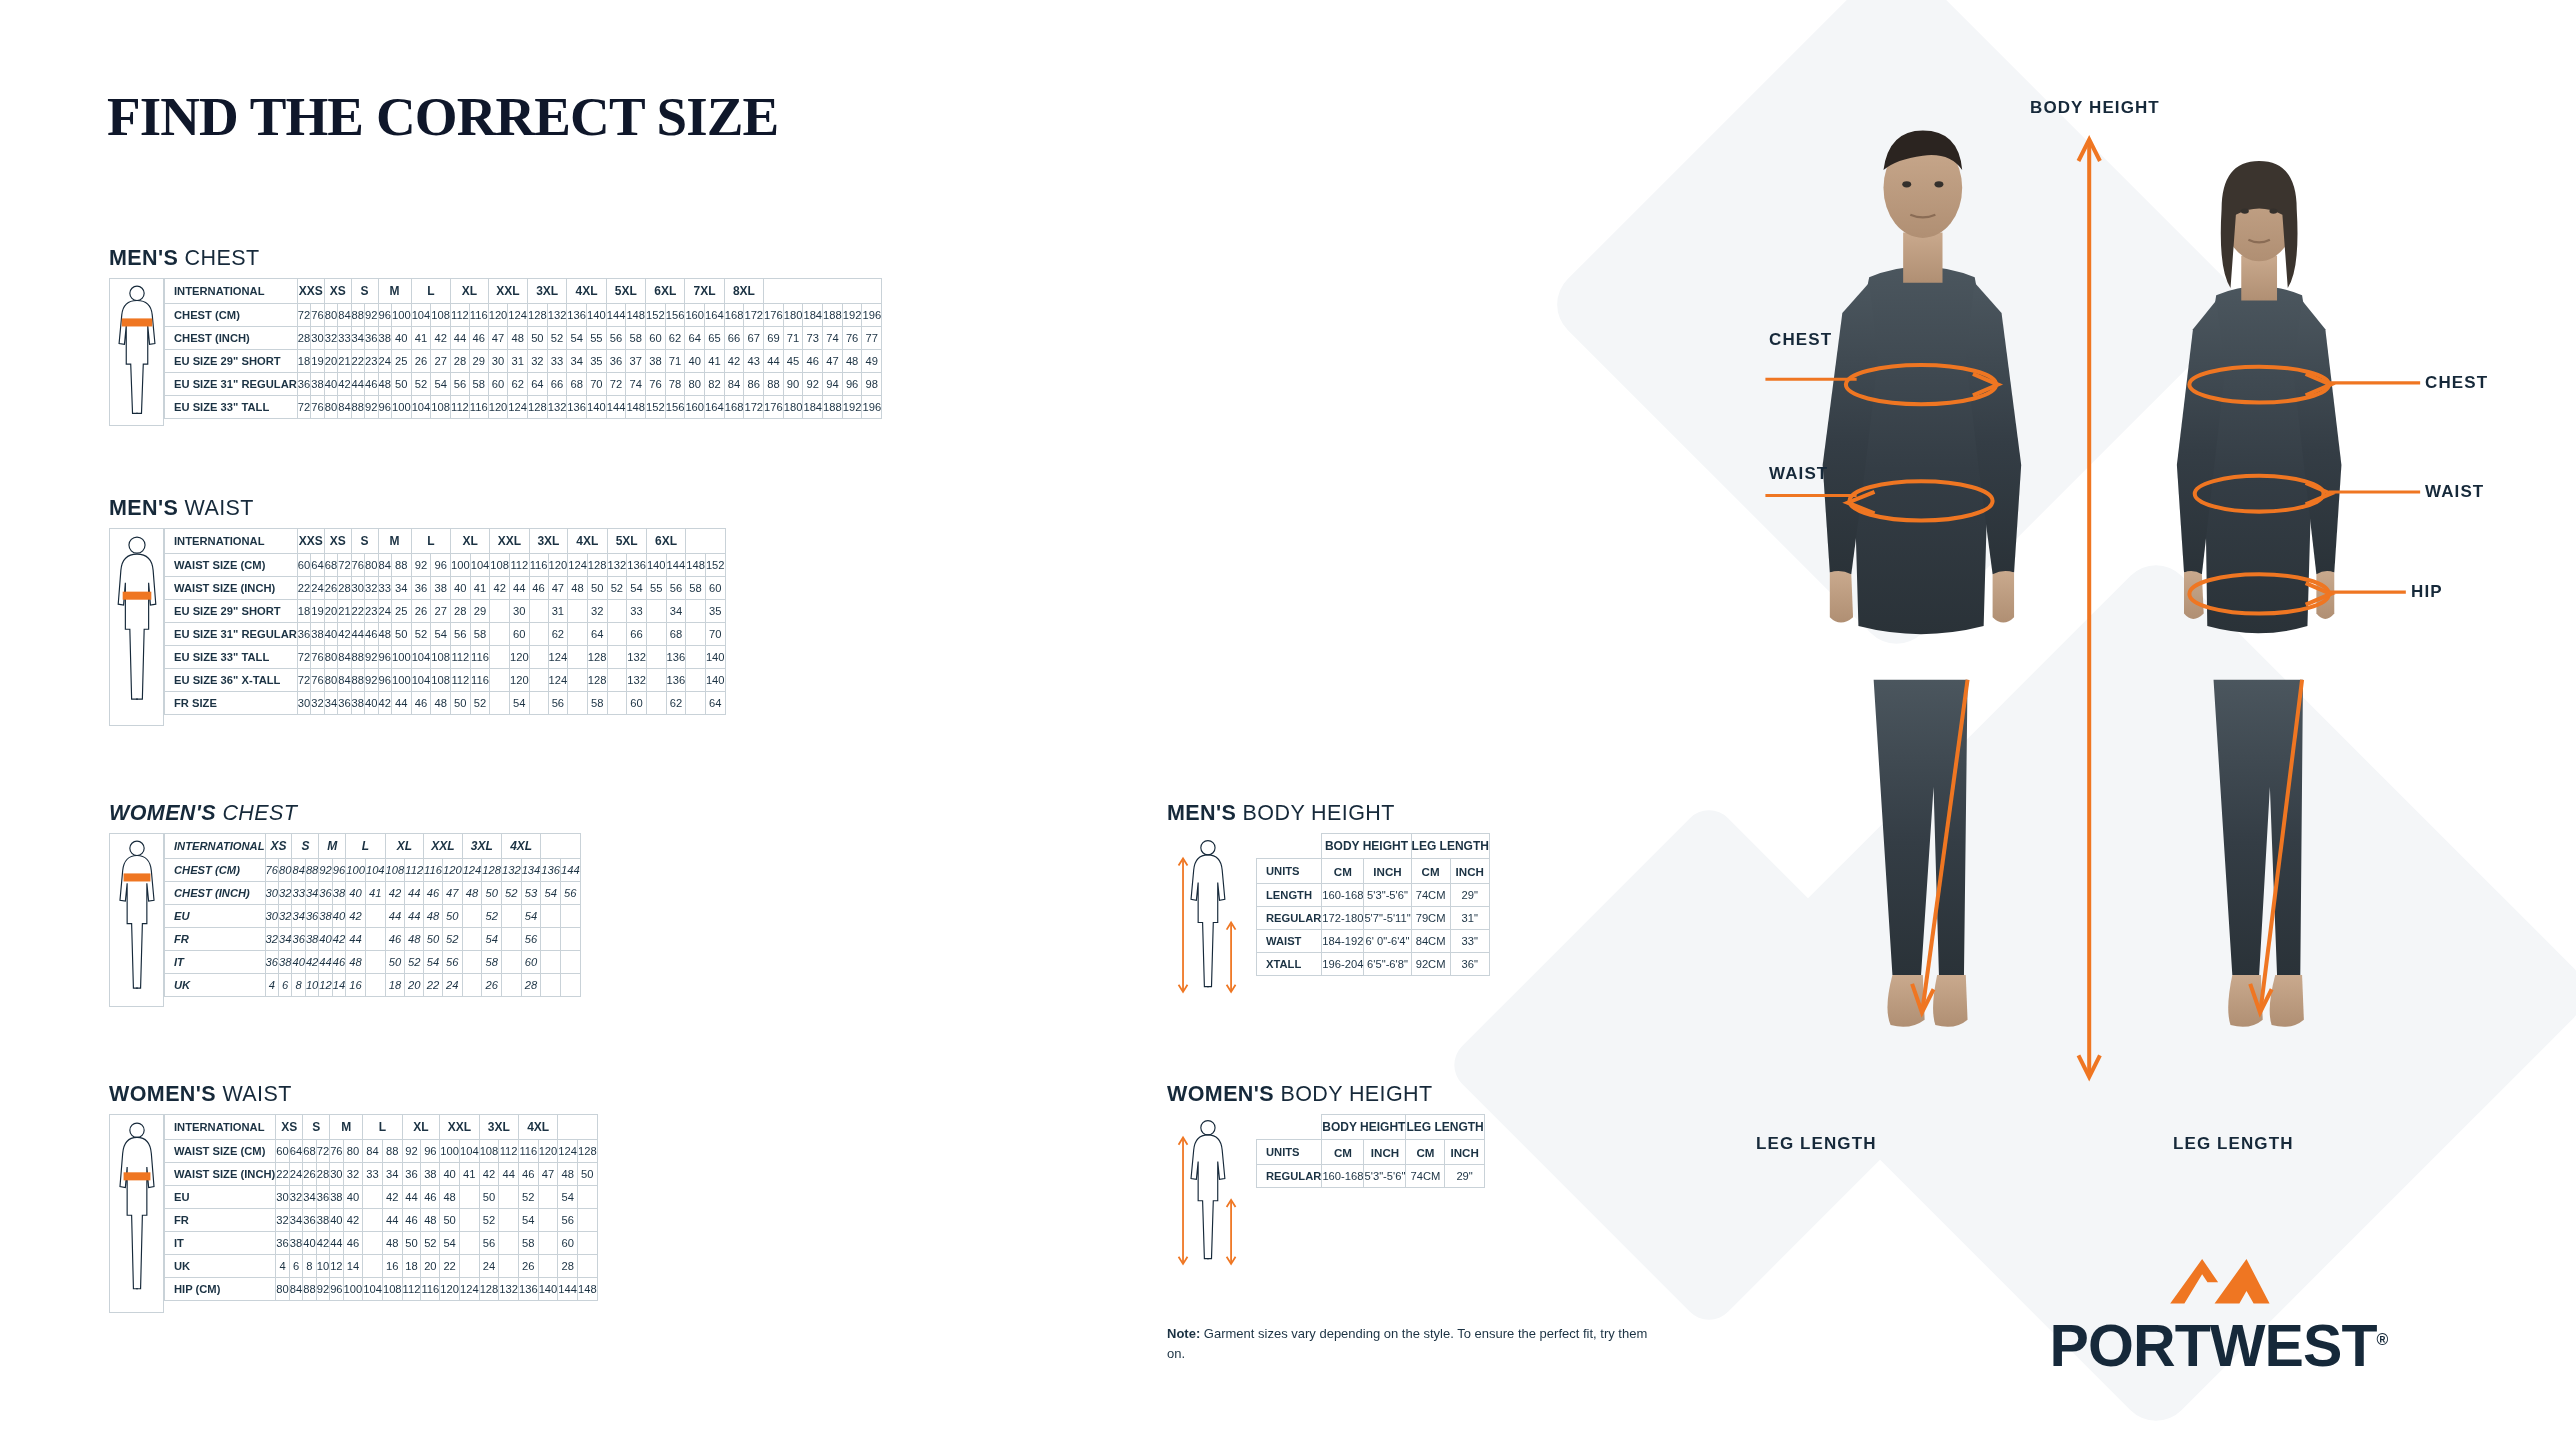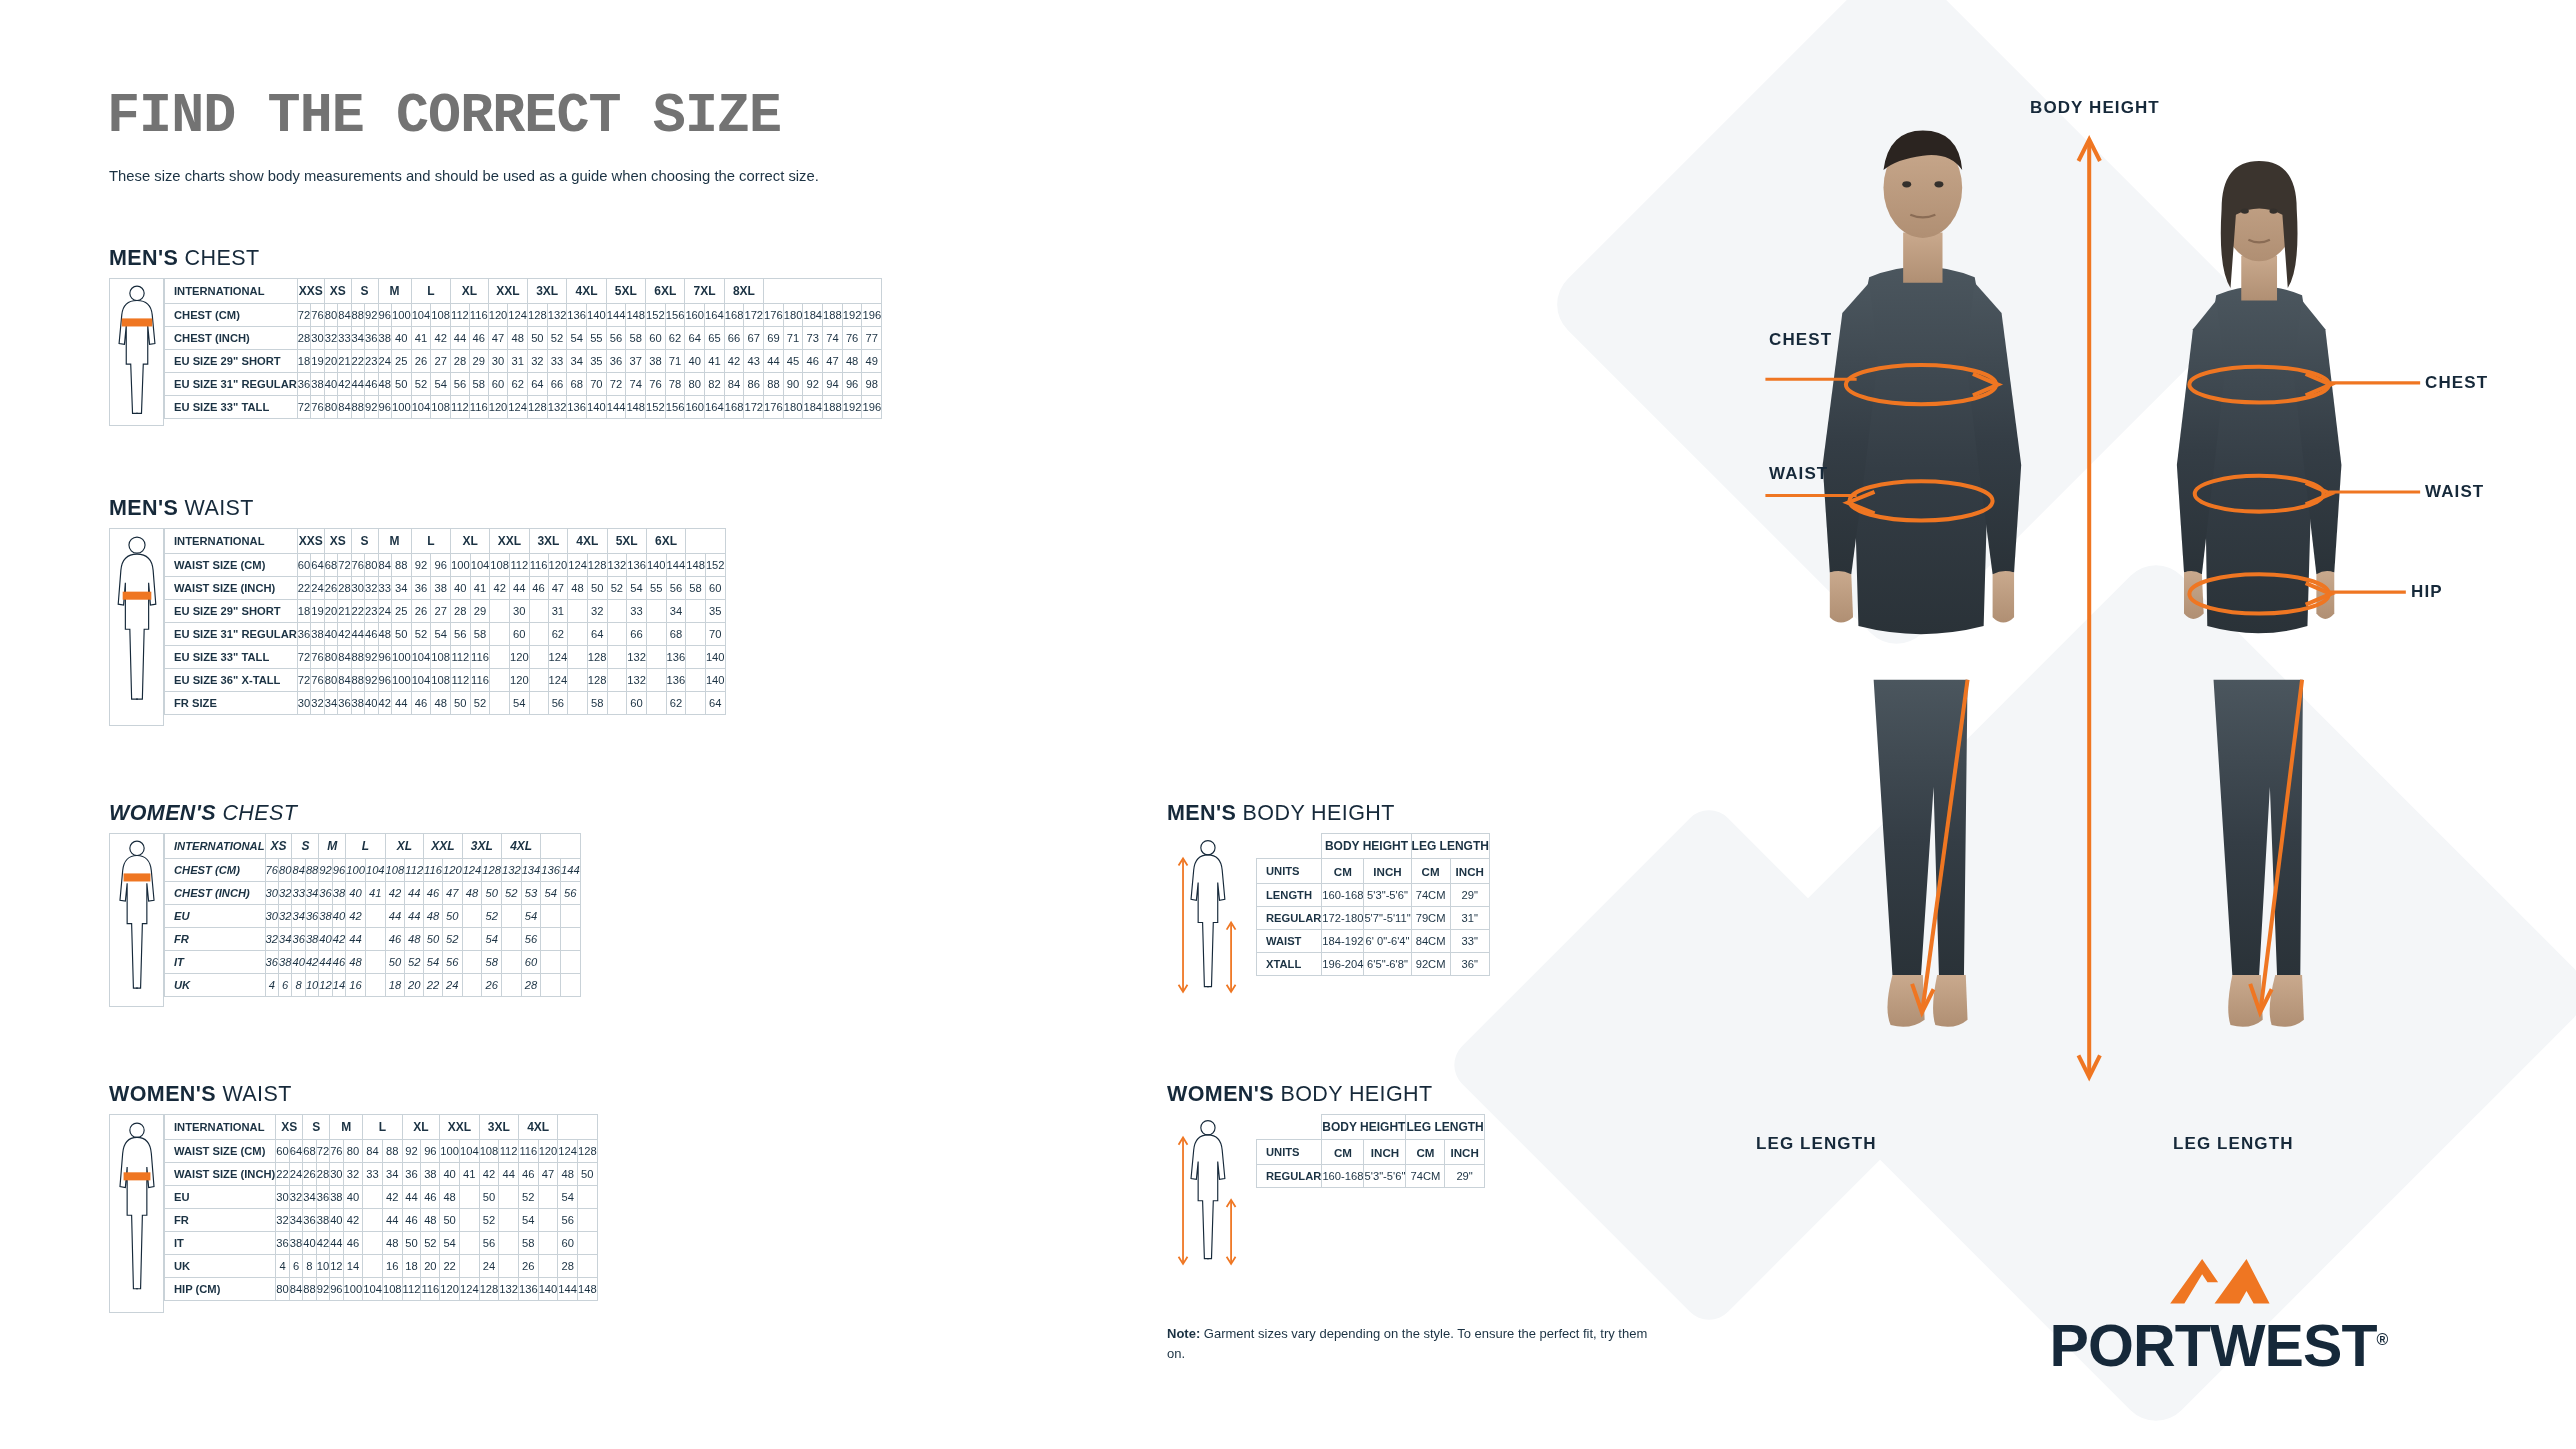--- a/index.html
+++ b/index.html
@@ -46,22 +46,22 @@
     z-index: 2;
   }
 
   h1.main-title {
     position: absolute;
     left: 107px; top: 85px;
     margin: 0;
     font-size: 55px;
     font-weight: bold;
     letter-spacing: -0.9px;
-    color: #737373;
-    font-family: Liberation Mono, monospace;
+    color: #0f172a;
+    font-family: Liberation Serif, serif;
   }
   .intro {
     position: absolute;
     left: 109px; top: 166px;
     font-size: 14.8px;
     line-height: 1.45;
     color: #1b3243;
     width: 1163px;
   }
 
@@ -173,21 +173,20 @@
 <div id="page">
 
   <div class="bg-shape s1"></div>
   <div class="bg-shape s2"></div>
   <div class="bg-shape s3"></div>
 
   <div class="left-col">
 
     <h1 class="main-title">FIND THE CORRECT SIZE</h1>
     <div class="intro">
-      <div>These size charts show body measurements and should be used as a guide when choosing the correct size.</div>
     </div>
 
     <div class="section" style="left:109px; top:246px;">
       <div class="section-title">
         <b>MEN'S</b>
         <span>CHEST</span>
       </div>
       <div style="position:relative;">
         <div class="figbox" style="top:0; height:148px; width:55px;">
           <svg class="fig-svg" width="54" height="146" viewBox="0 0 60 163">

